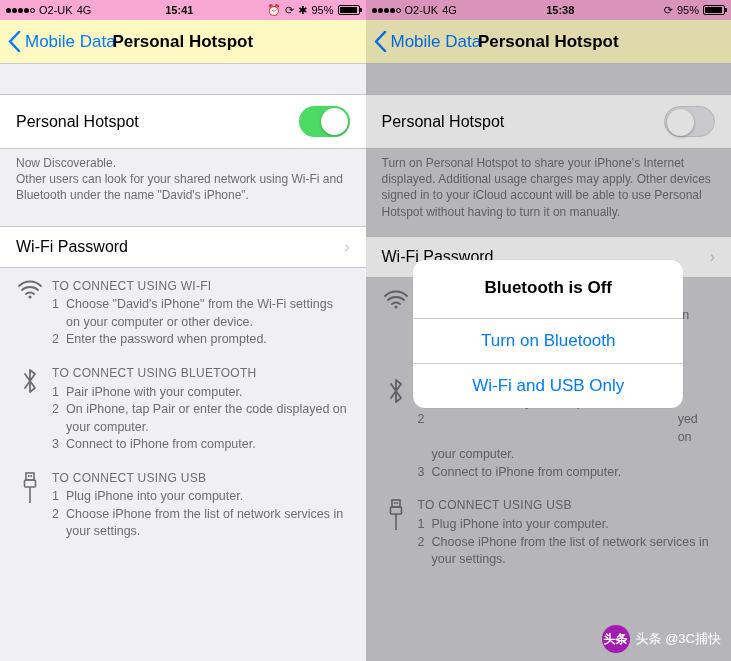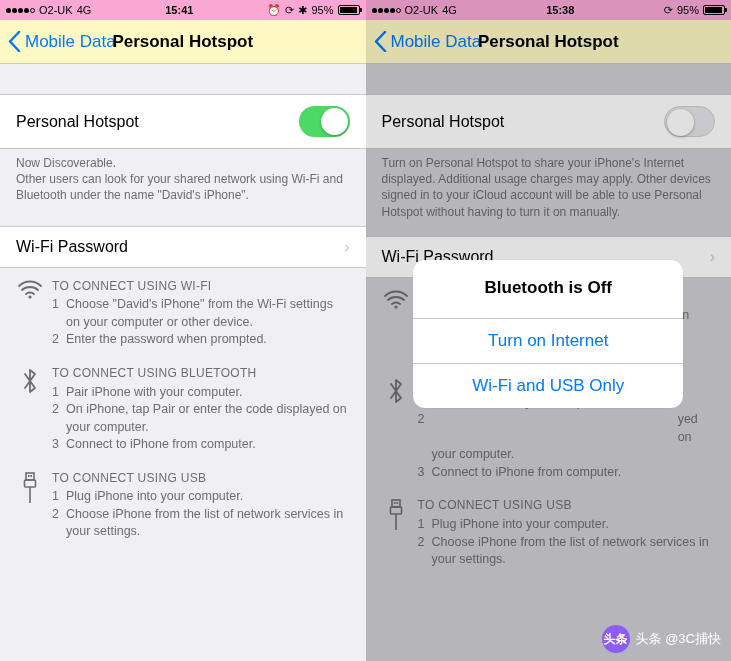--- a/index.html
+++ b/index.html
@@ -133,21 +133,21 @@
     right: 10px;
     display: flex;
     align-items: center;
     gap: 6px;
     z-index: 20;
     font-size: 13px;
     color: #fff;
   }
   .wm-badge {
     width: 28px; height: 28px; border-radius: 50%;
-    background: #8b5cf6; color:#fff;
+    background: #a21caf; color:#fff;
     display:flex; align-items:center; justify-content:center;
     font-size: 12px; font-weight: bold;
   }
 </style>
 </head>
 <body>
 
 <div class="phone">
   <div class="statusbar">
     <div class="sb-left">
@@ -391,21 +391,21 @@
       </div>
     </div>
   </div>
 
   <div class="overlay"></div>
 
   <div class="alert">
     <div class="alert-body">
       <div class="alert-title">Bluetooth is Off</div>
     </div>
-    <div class="alert-btn">Turn on Internet</div>
+    <div class="alert-btn">Turn on Bluetooth</div>
     <div class="alert-btn">Wi-Fi and USB Only</div>
   </div>
 </div>
 
 <div class="watermark">
   <div class="wm-badge">头条</div>
   <span>头条 @3C捕快</span>
 </div>
 
 </body></html>

